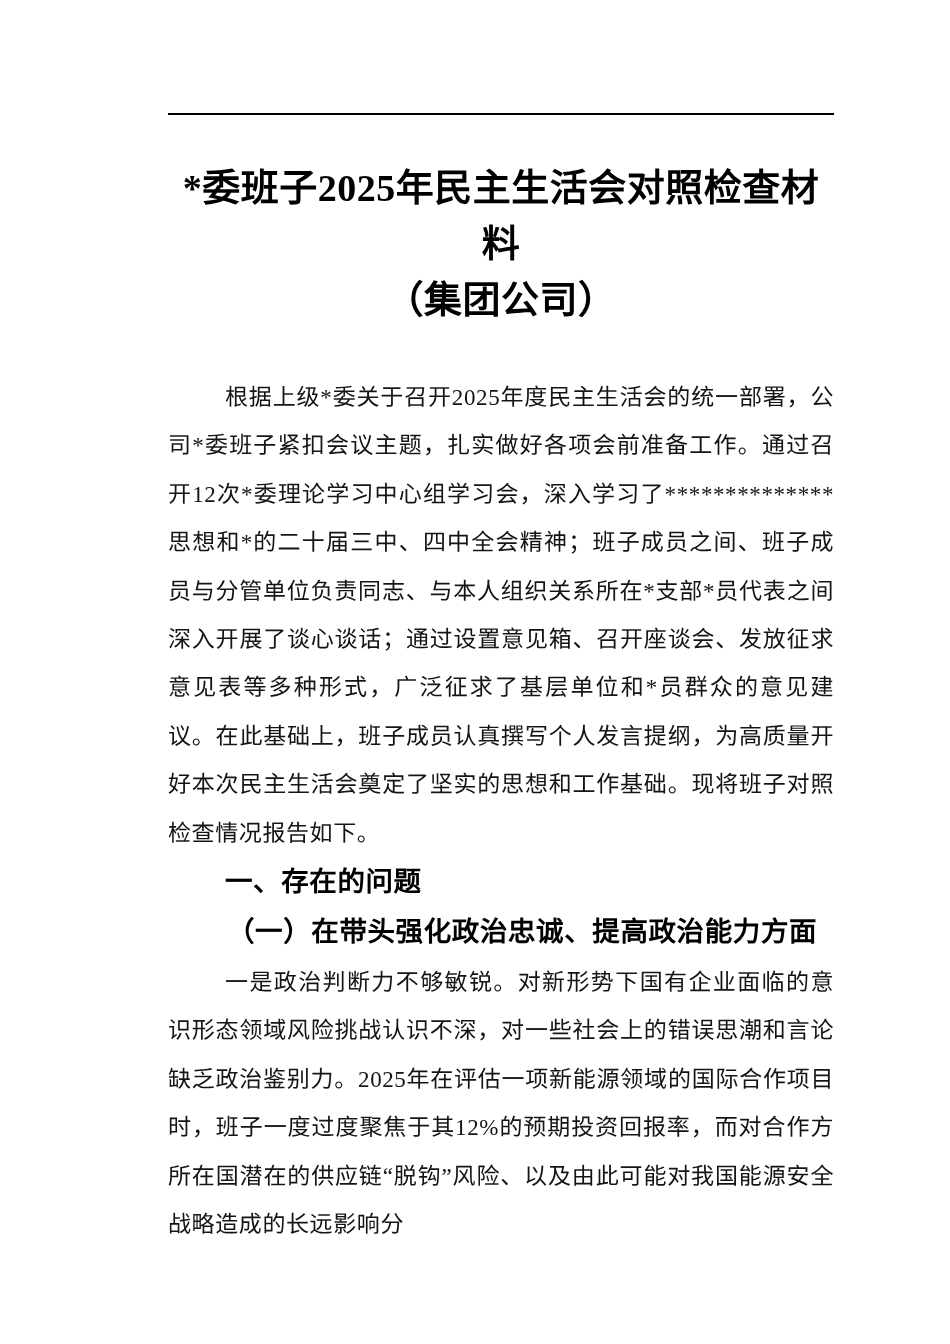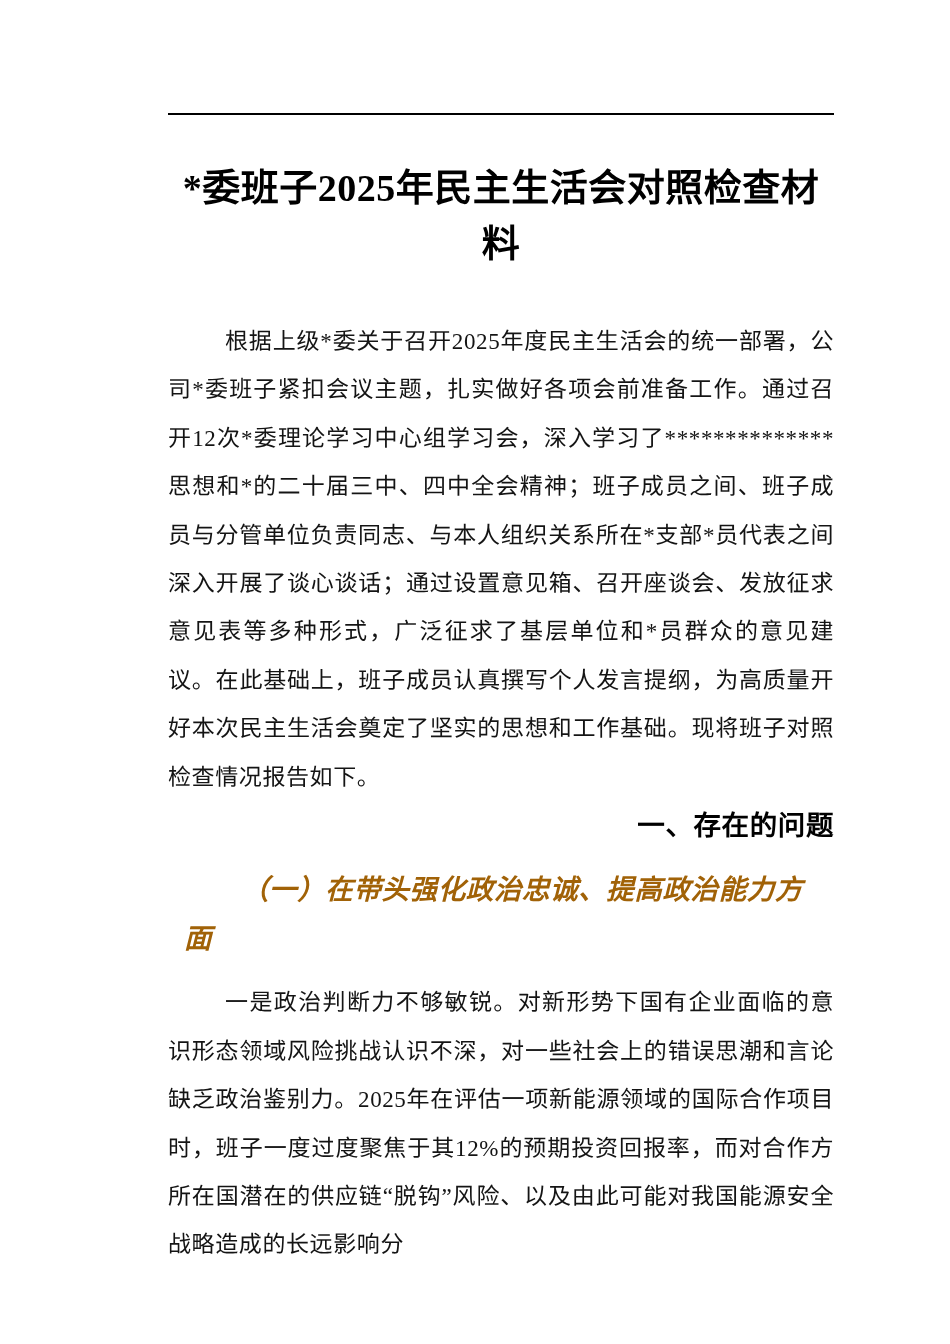--- a/index.html
+++ b/index.html
@@ -72,45 +72,44 @@
   
   .heading-1 {
     margin: 0;
     font-family: "Liberation Sans", "DejaVu Sans", sans-serif;
     font-weight: 700;
     font-size: 27.5px;
     line-height: 48.4px;
     color: #000000;
     text-indent: 57px;
     letter-spacing: 0.6px;
-    text-align: right;
   }
 
   
   .heading-2 {
-    margin: 16px;
+    margin: 2px;
     font-family: "Liberation Serif", "DejaVu Serif", serif;
     font-size: 27.5px;
     line-height: 48.4px;
-    color: #a16207;
+    color: #000000;
     text-indent: 57px;
     letter-spacing: 0.6px;
-    font-style: italic;
   }
 </style>
 </head>
 <body>
 
 <div class="page">
   <div class="content">
 
     <hr class="top-rule">
 
     <h1 class="doc-title">
       <span class="line-1">*委班子2025年民主生活会对照检查材料</span>
+      <span class="line-2">（集团公司）</span>
     </h1>
 
     <p class="body-para para-lead">根据上级*委关于召开2025年度民主生活会的统一部署，公司*委班子紧扣会议主题，扎实做好各项会前准备工作。通过召开12次*委理论学习中心组学习会，深入学习了**************思想和*的二十届三中、四中全会精神；班子成员之间、班子成员与分管单位负责同志、与本人组织关系所在*支部*员代表之间深入开展了谈心谈话；通过设置意见箱、召开座谈会、发放征求意见表等多种形式，广泛征求了基层单位和*员群众的意见建议。在此基础上，班子成员认真撰写个人发言提纲，为高质量开好本次民主生活会奠定了坚实的思想和工作基础。现将班子对照检查情况报告如下。</p>
 
     <h2 class="heading-1">一、存在的问题</h2>
 
     <h3 class="heading-2">（一）在带头强化政治忠诚、提高政治能力方面</h3>
 
     <p class="body-para">一是政治判断力不够敏锐。对新形势下国有企业面临的意识形态领域风险挑战认识不深，对一些社会上的错误思潮和言论缺乏政治鉴别力。2025年在评估一项新能源领域的国际合作项目时，班子一度过度聚焦于其12%的预期投资回报率，而对合作方所在国潜在的供应链“脱钩”风险、以及由此可能对我国能源安全战略造成的长远影响分</p>
 

